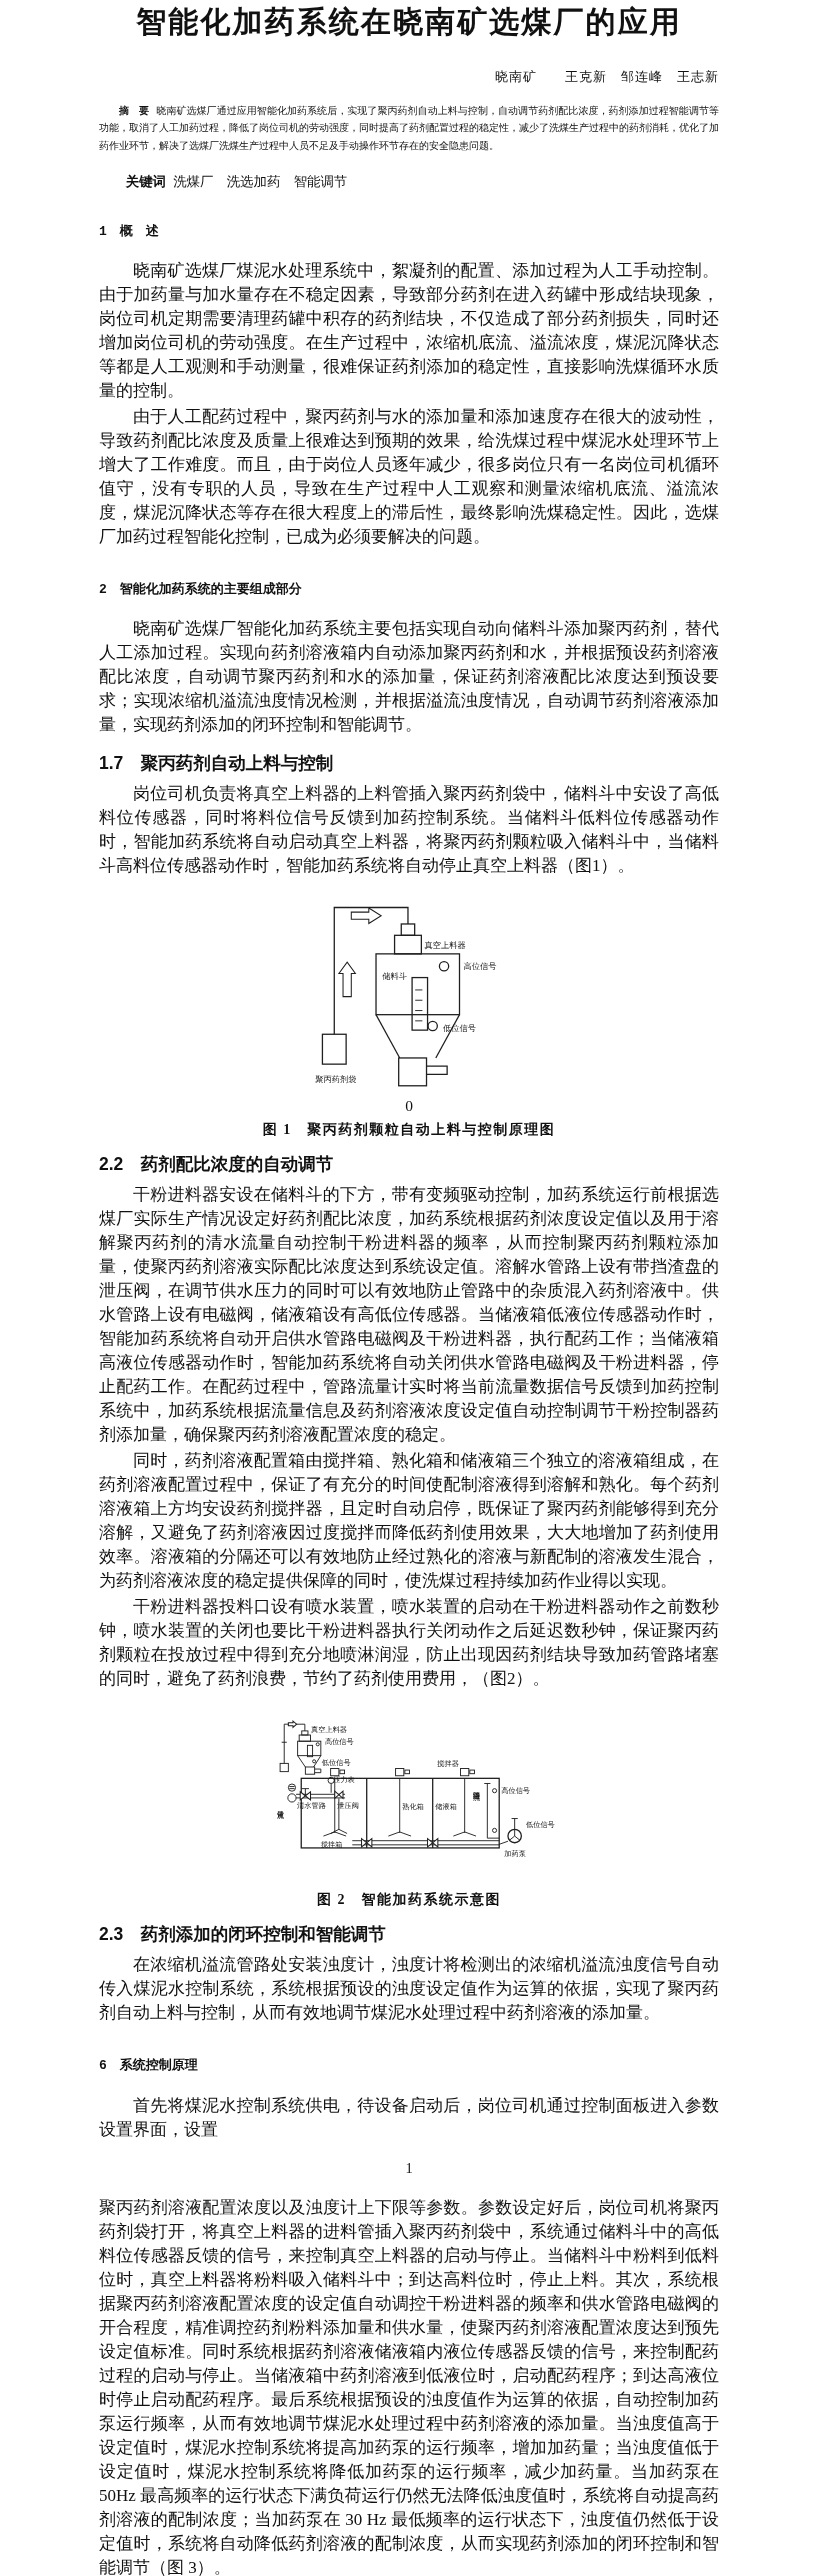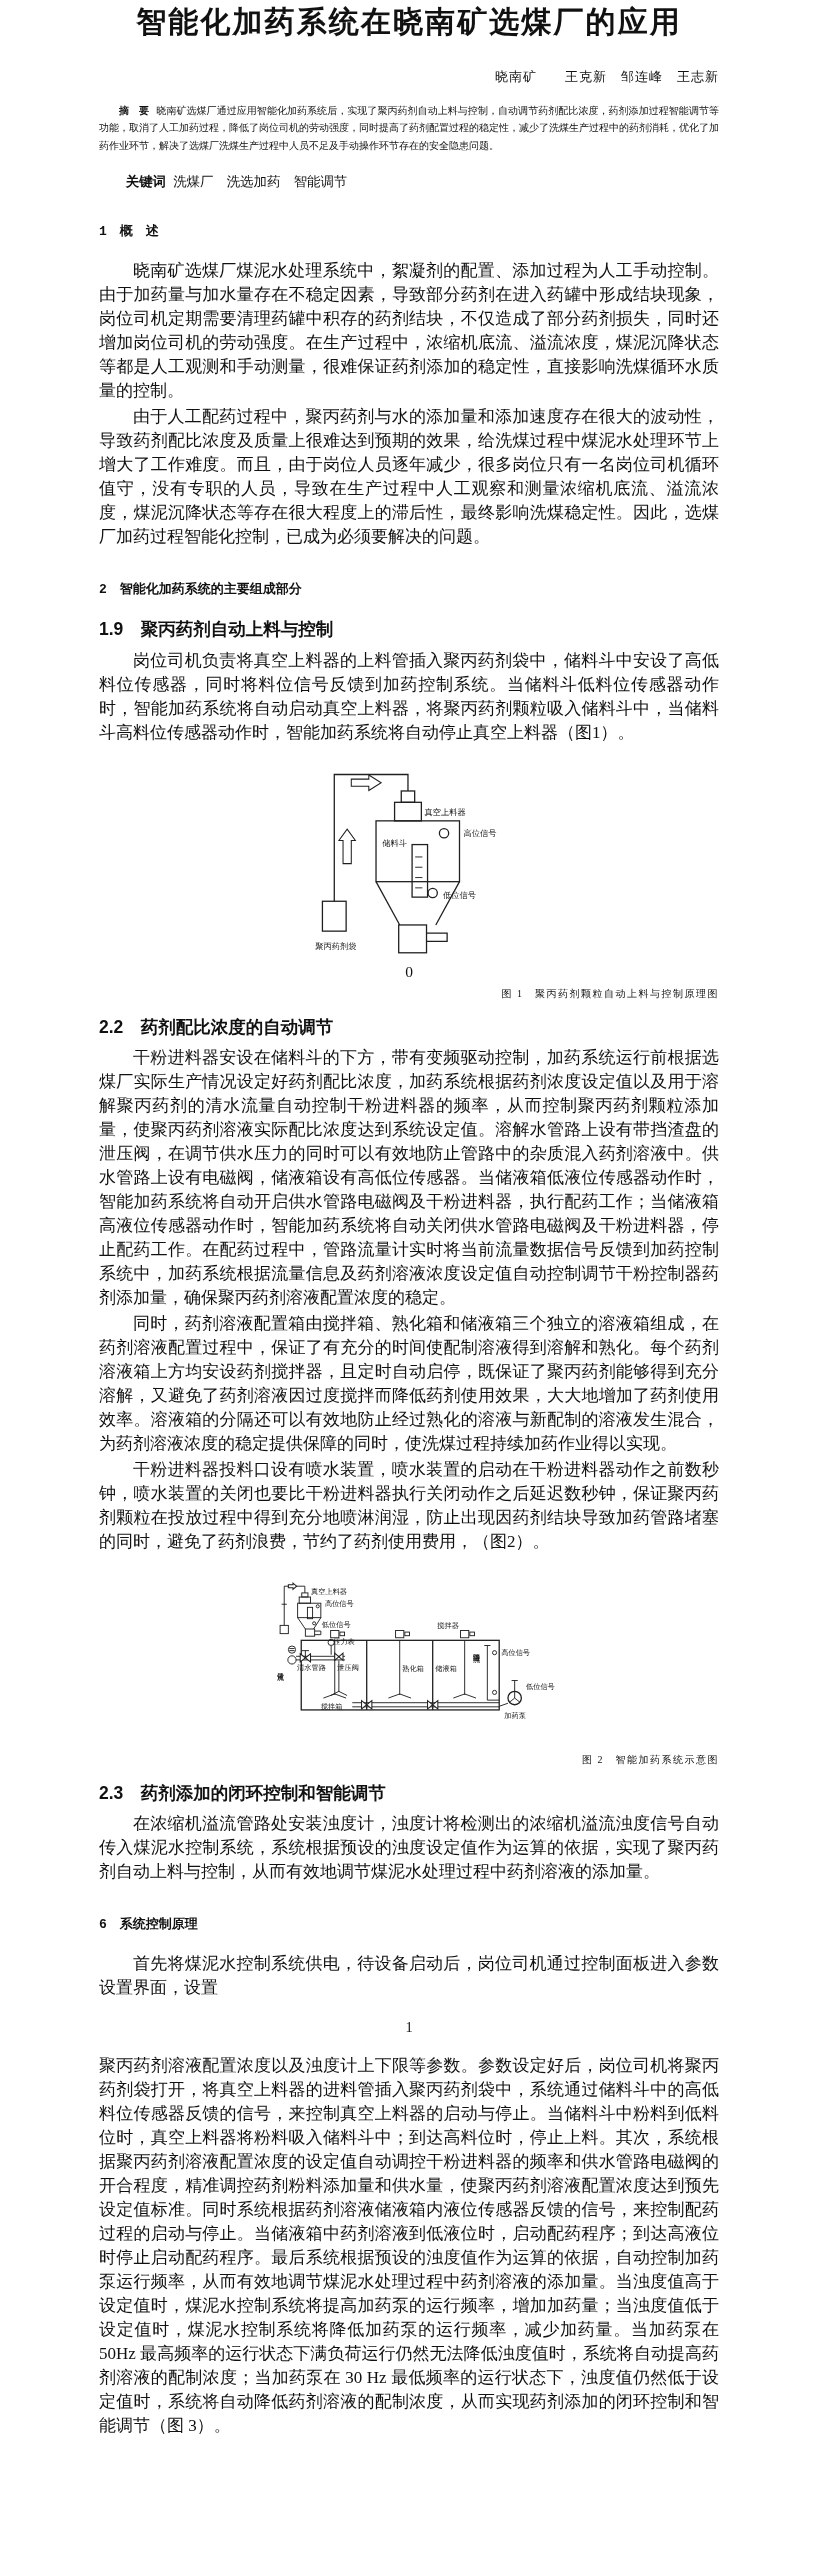--- a/index.html
+++ b/index.html
@@ -25,21 +25,21 @@
   h3.subsec{
     font-family:"Liberation Sans","DejaVu Sans",sans-serif;
     font-weight:bold;font-size:17.5px;line-height:24px;margin:13.4px 0 7.2px 0;
   }
   p.body{font-size:17px;line-height:24px;text-align:justify;text-indent:2em;margin:0 0 2.1px 0;}
   p.body.noindent{text-indent:0;}
   .figure{text-align:center;}
   .fig1{margin-top:13.4px;}
   .fig2{margin-top:9.3px;}
   .fig-stray{font-size:15.5px;margin-top:3.1px;text-align:center;}
-  .fig-caption{font-size:10px;margin-top:6.2px;text-align:right;letter-spacing:1.5px;}
+  .fig-caption{font-size:14px;margin-top:6.2px;text-align:center;letter-spacing:1.5px;font-weight:bold;}
   .fig2 .fig-caption{margin-top:24px;}
   .page-num{font-size:14.4px;text-align:center;margin:18.5px 0;}
   svg{display:inline-block;vertical-align:top;}
   svg .ln{stroke:#1f1f1f;stroke-width:2.5;fill:none;}
   svg .ln-thin{stroke:#1f1f1f;stroke-width:1.8;fill:none;}
   svg .hollow{stroke:#1f1f1f;stroke-width:2;fill:#ffffff;}
   svg text{fill:#111;font-family:"Liberation Sans","DejaVu Sans",sans-serif;}
   .flabel{font-size:16px;}
   .flabel-sm{font-size:14px;}
   .vert{writing-mode:tb;}
@@ -55,22 +55,23 @@
 
   <p class="abstract"><span class="lbl">摘　要</span><span>晓南矿选煤厂通过应用智能化加药系统后，实现了聚丙药剂自动上料与控制，自动调节药剂配比浓度，药剂添加过程智能调节等功能，取消了人工加药过程，降低了岗位司机的劳动强度，同时提高了药剂配置过程的稳定性，减少了洗煤生产过程中的药剂消耗，优化了加药作业环节，解决了选煤厂洗煤生产过程中人员不足及手动操作环节存在的安全隐患问题。</span></p>
 
   <p class="keywords"><span class="lbl">关键词</span><span>洗煤厂　洗选加药　智能调节</span></p>
 
   <h2 class="sec">1　概　述</h2>
   <p class="body">晓南矿选煤厂煤泥水处理系统中，絮凝剂的配置、添加过程为人工手动控制。由于加药量与加水量存在不稳定因素，导致部分药剂在进入药罐中形成结块现象，岗位司机定期需要清理药罐中积存的药剂结块，不仅造成了部分药剂损失，同时还增加岗位司机的劳动强度。在生产过程中，浓缩机底流、溢流浓度，煤泥沉降状态等都是人工观测和手动测量，很难保证药剂添加的稳定性，直接影响洗煤循环水质量的控制。</p>
   <p class="body">由于人工配药过程中，聚丙药剂与水的添加量和添加速度存在很大的波动性，导致药剂配比浓度及质量上很难达到预期的效果，给洗煤过程中煤泥水处理环节上增大了工作难度。而且，由于岗位人员逐年减少，很多岗位只有一名岗位司机循环值守，没有专职的人员，导致在生产过程中人工观察和测量浓缩机底流、溢流浓度，煤泥沉降状态等存在很大程度上的滞后性，最终影响洗煤稳定性。因此，选煤厂加药过程智能化控制，已成为必须要解决的问题。</p>
 
   <h2 class="sec">2　智能化加药系统的主要组成部分</h2>
-
-  <h3 class="subsec">1.9　聚丙药剂自动上料与控制</h3>
+  <p class="body">晓南矿选煤厂智能化加药系统主要包括实现自动向储料斗添加聚丙药剂，替代人工添加过程。实现向药剂溶液箱内自动添加聚丙药剂和水，并根据预设药剂溶液配比浓度，自动调节聚丙药剂和水的添加量，保证药剂溶液配比浓度达到预设要求；实现浓缩机溢流浊度情况检测，并根据溢流浊度情况，自动调节药剂溶液添加量，实现药剂添加的闭环控制和智能调节。</p>
+
+  <h3 class="subsec">1.7　聚丙药剂自动上料与控制</h3>
   <p class="body">岗位司机负责将真空上料器的上料管插入聚丙药剂袋中，储料斗中安设了高低料位传感器，同时将料位信号反馈到加药控制系统。当储料斗低料位传感器动作时，智能加药系统将自动启动真空上料器，将聚丙药剂颗粒吸入储料斗中，当储料斗高料位传感器动作时，智能加药系统将自动停止真空上料器（图1）。</p>
 
   <div class="figure fig1">
     <svg width="196" height="202" viewBox="0 0 380 392">
       <polyline class="ln" points="45,278 45,32 188,32 188,64"></polyline>
       <rect class="ln" x="22" y="278" width="46" height="58"></rect>
       <polygon class="hollow" points="78,41 112,41 112,33 136,48 112,63 112,55 78,55"></polygon>
       <polygon class="hollow" points="62,205 62,160 54,160 70,138 86,160 78,160 78,205"></polygon>
       <rect class="ln" x="175" y="64" width="26" height="22"></rect>
       <rect class="ln" x="162" y="86" width="52" height="36"></rect>

